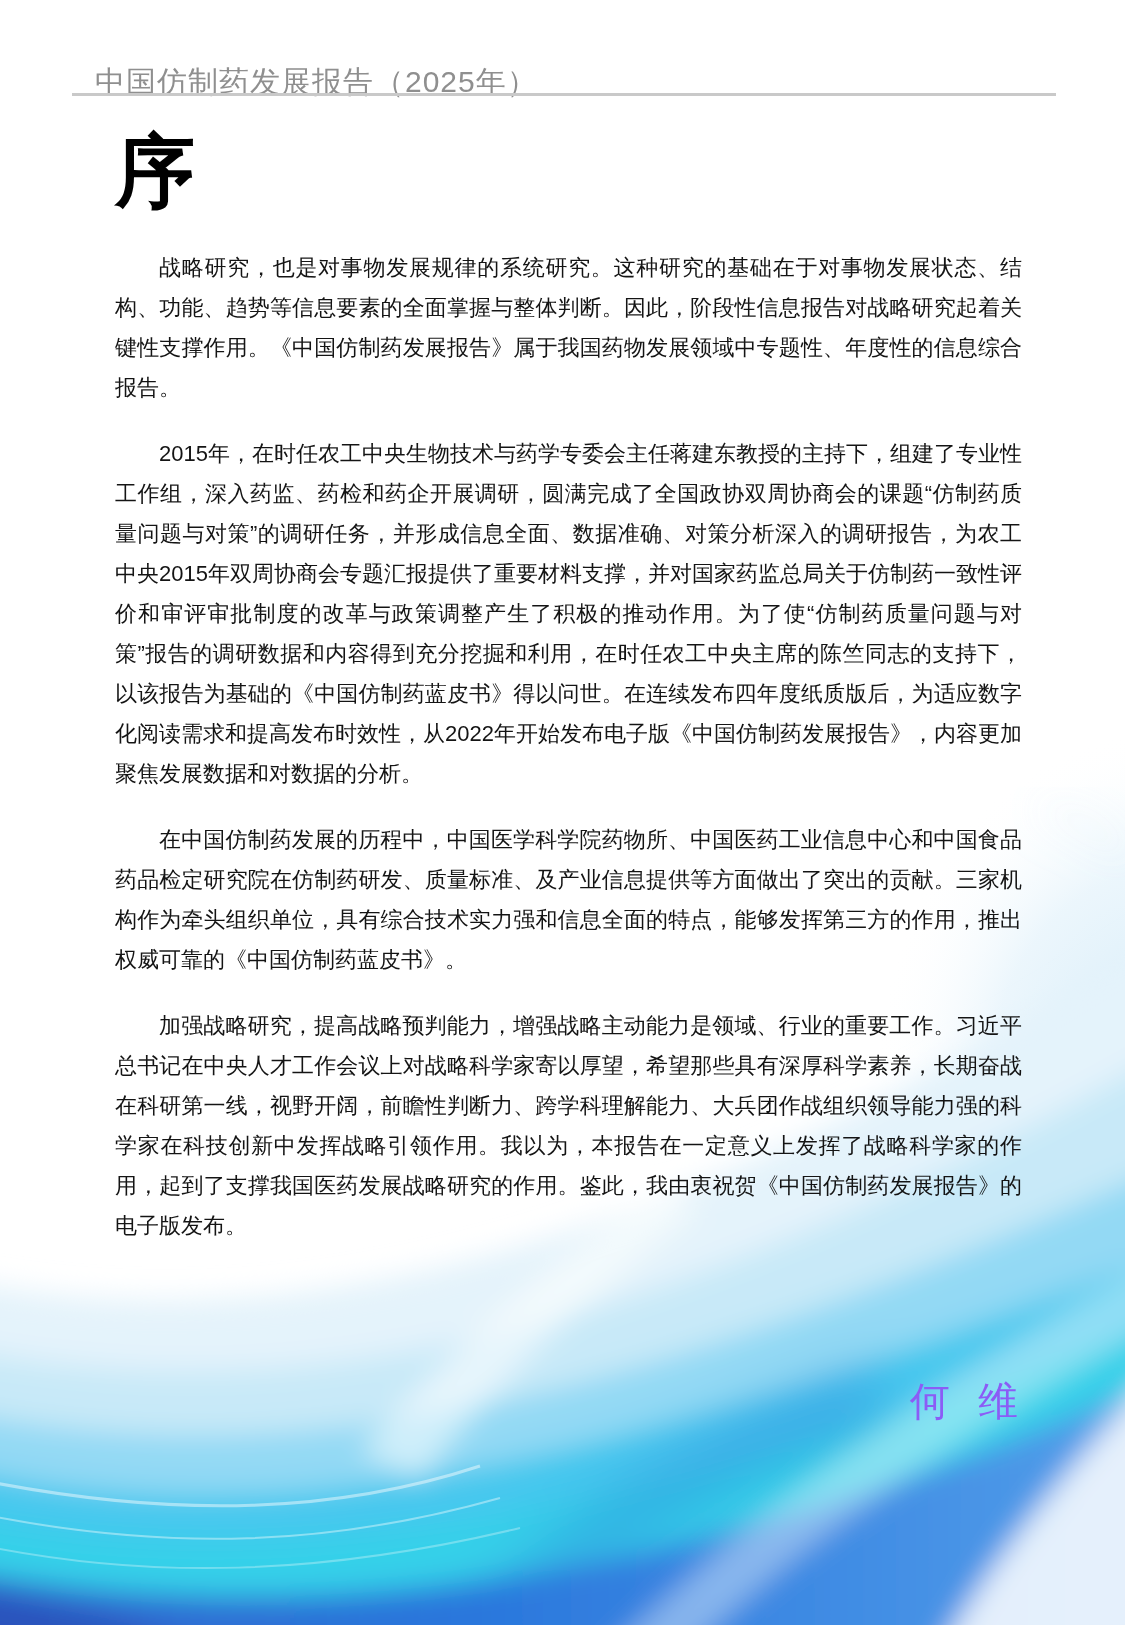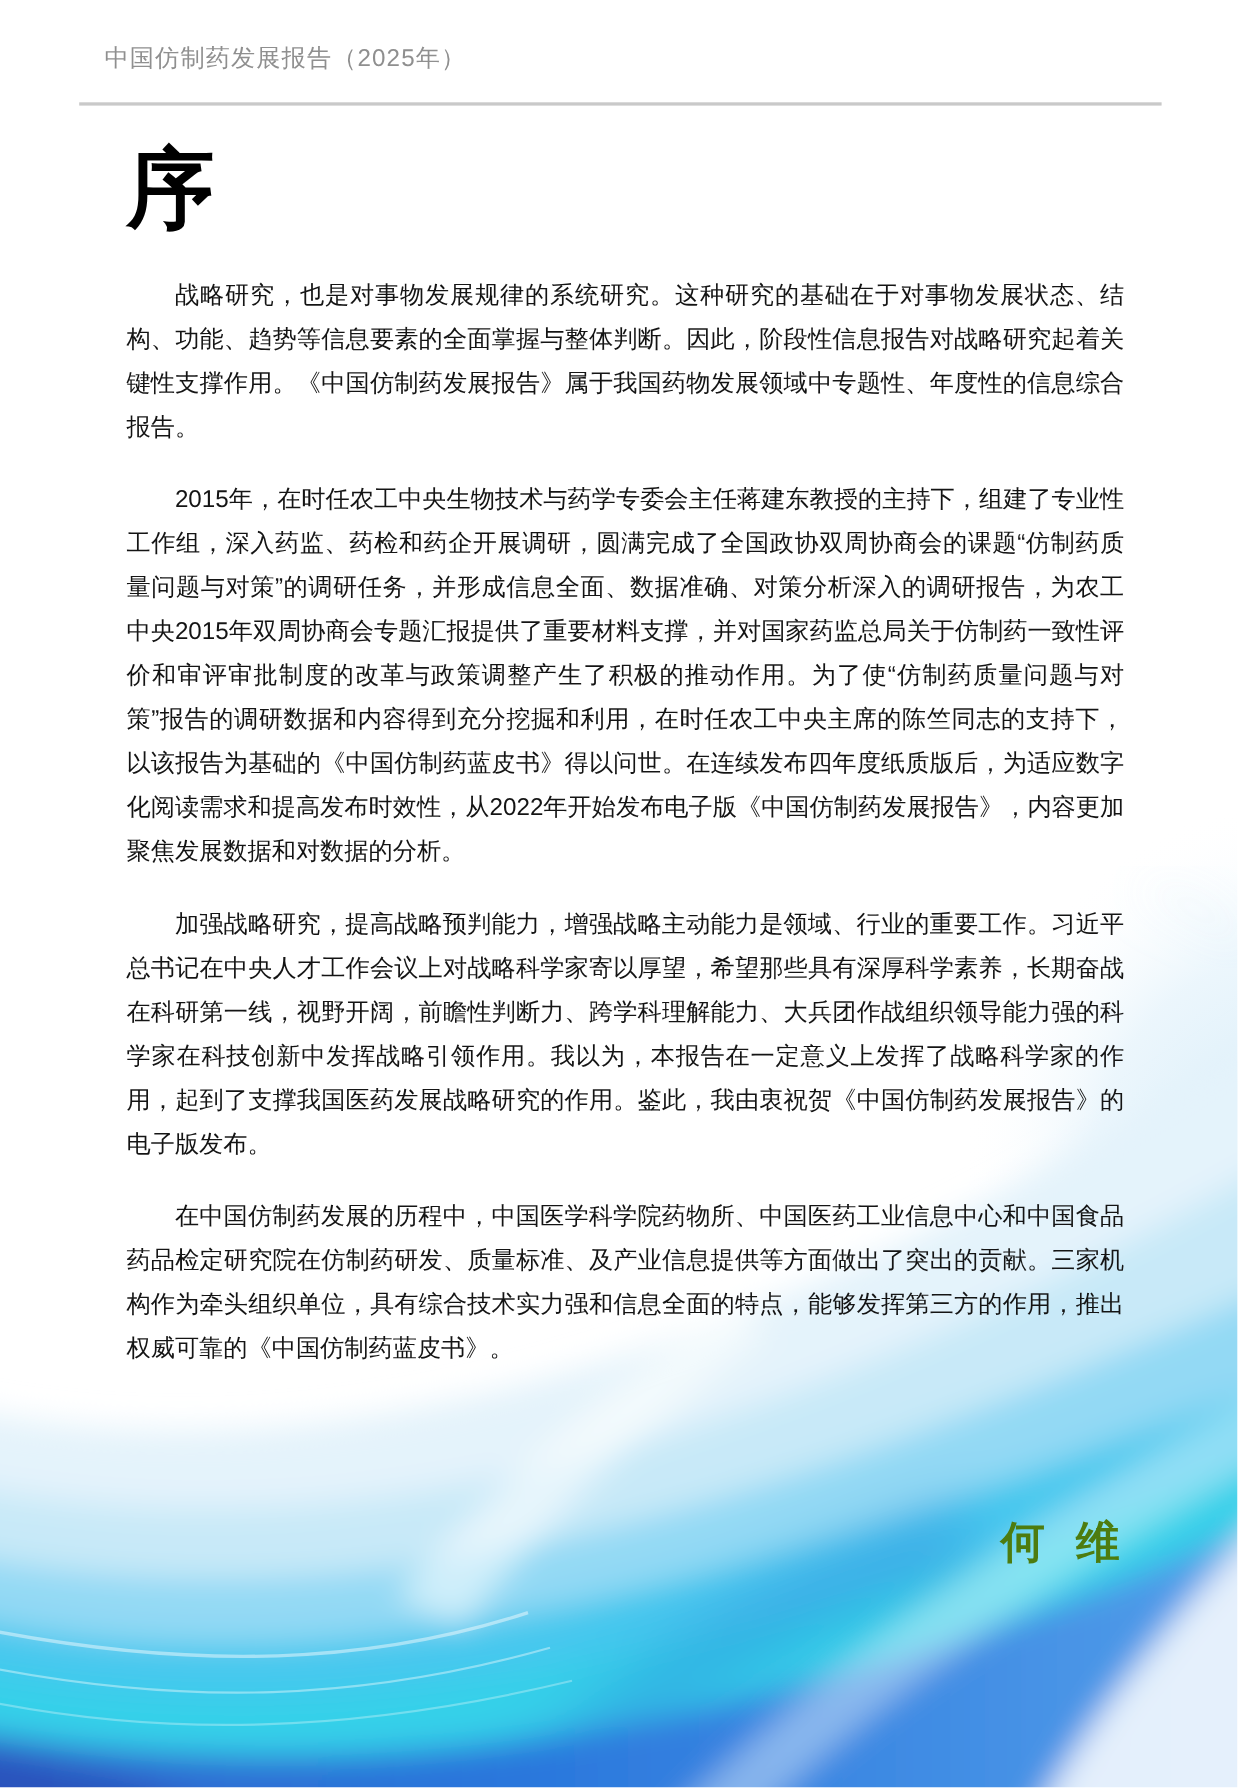--- a/index.html
+++ b/index.html
@@ -5,42 +5,42 @@
   html,body{margin:0;padding:0;background:#ffffff;}
   .page{
     position:relative;
     width:1125px;height:1625px;
     background:#ffffff;
     overflow:hidden;
     font-family:"Liberation Sans","DejaVu Sans",sans-serif;
   }
   .bg-svg{position:absolute;left:0;top:0;width:1125px;height:1625px;display:block;}
   .running-head{
-    position:absolute;left:95px;top:38px;
-    font-size:22px;color:#8f8f8f;letter-spacing:1px;
+    position:absolute;left:95px;top:62px;
+    font-size:30px;color:#8f8f8f;letter-spacing:1px;
   }
   .header-rule{
     position:absolute;left:72px;top:93px;width:984px;height:3px;
     background:#c9c9c9;
   }
   .content{
     position:absolute;left:115px;top:126px;width:907px;
   }
   .preface-title{
     font-size:80px;font-weight:900;color:#000000;
     margin:0 0 30px 0;line-height:1.15;letter-spacing:2px;
   }
   .content p{
     font-size:22px;line-height:40px;color:#141414;
     text-align:justify;text-justify:inter-ideograph;
     text-indent:2em;margin:0 0 26px 0;
   }
   .signature{
     position:absolute;right:105px;top:1374px;
-    font-size:40px;font-weight:700;color:#4d7c0f;
+    font-size:40px;font-weight:400;color:#8b5cf6;
     white-space:pre;letter-spacing:2px;
   }
 </style>
 </head>
 <body>
 
 <div class="page">
 
   <svg class="bg-svg" viewBox="0 0 1125 1625" aria-hidden="true">
     <defs>
@@ -88,19 +88,19 @@
     </g>
   </svg>
 
   <div class="running-head">中国仿制药发展报告（2025年）</div>
   <div class="header-rule"></div>
 
   <main class="content">
     <h1 class="preface-title">序</h1>
     <p>战略研究，也是对事物发展规律的系统研究。这种研究的基础在于对事物发展状态、结构、功能、趋势等信息要素的全面掌握与整体判断。因此，阶段性信息报告对战略研究起着关键性支撑作用。《中国仿制药发展报告》属于我国药物发展领域中专题性、年度性的信息综合报告。</p>
     <p>2015年，在时任农工中央生物技术与药学专委会主任蒋建东教授的主持下，组建了专业性工作组，深入药监、药检和药企开展调研，圆满完成了全国政协双周协商会的课题“仿制药质量问题与对策”的调研任务，并形成信息全面、数据准确、对策分析深入的调研报告，为农工中央2015年双周协商会专题汇报提供了重要材料支撑，并对国家药监总局关于仿制药一致性评价和审评审批制度的改革与政策调整产生了积极的推动作用。为了使“仿制药质量问题与对策”报告的调研数据和内容得到充分挖掘和利用，在时任农工中央主席的陈竺同志的支持下，以该报告为基础的《中国仿制药蓝皮书》得以问世。在连续发布四年度纸质版后，为适应数字化阅读需求和提高发布时效性，从2022年开始发布电子版《中国仿制药发展报告》，内容更加聚焦发展数据和对数据的分析。</p>
+    <p>在中国仿制药发展的历程中，中国医学科学院药物所、中国医药工业信息中心和中国食品药品检定研究院在仿制药研发、质量标准、及产业信息提供等方面做出了突出的贡献。三家机构作为牵头组织单位，具有综合技术实力强和信息全面的特点，能够发挥第三方的作用，推出权威可靠的《中国仿制药蓝皮书》。</p>
     <p>加强战略研究，提高战略预判能力，增强战略主动能力是领域、行业的重要工作。习近平总书记在中央人才工作会议上对战略科学家寄以厚望，希望那些具有深厚科学素养，长期奋战在科研第一线，视野开阔，前瞻性判断力、跨学科理解能力、大兵团作战组织领导能力强的科学家在科技创新中发挥战略引领作用。我以为，本报告在一定意义上发挥了战略科学家的作用，起到了支撑我国医药发展战略研究的作用。鉴此，我由衷祝贺《中国仿制药发展报告》的电子版发布。</p>
-    <p>在中国仿制药发展的历程中，中国医学科学院药物所、中国医药工业信息中心和中国食品药品检定研究院在仿制药研发、质量标准、及产业信息提供等方面做出了突出的贡献。三家机构作为牵头组织单位，具有综合技术实力强和信息全面的特点，能够发挥第三方的作用，推出权威可靠的《中国仿制药蓝皮书》。</p>
   </main>
 
   <div class="signature">何  维</div>
 
 </div>
 
 </body></html>

